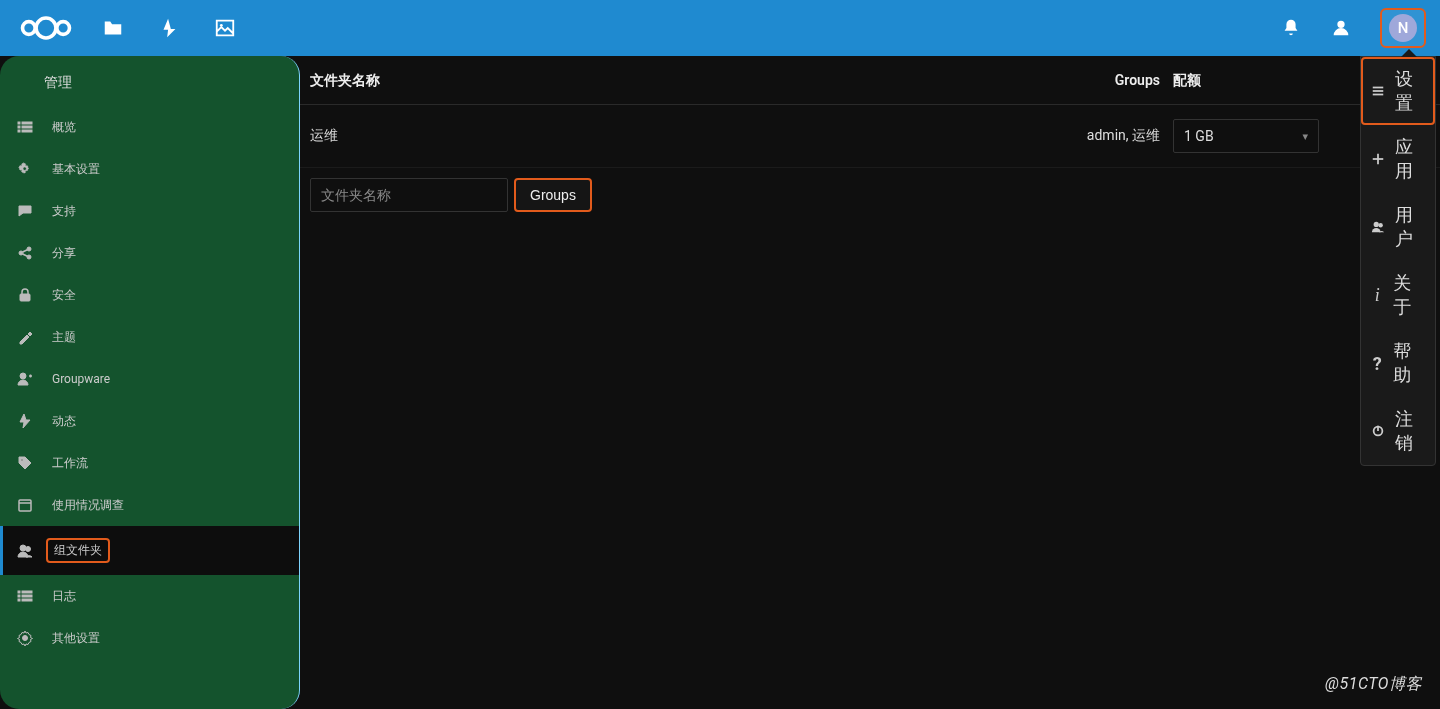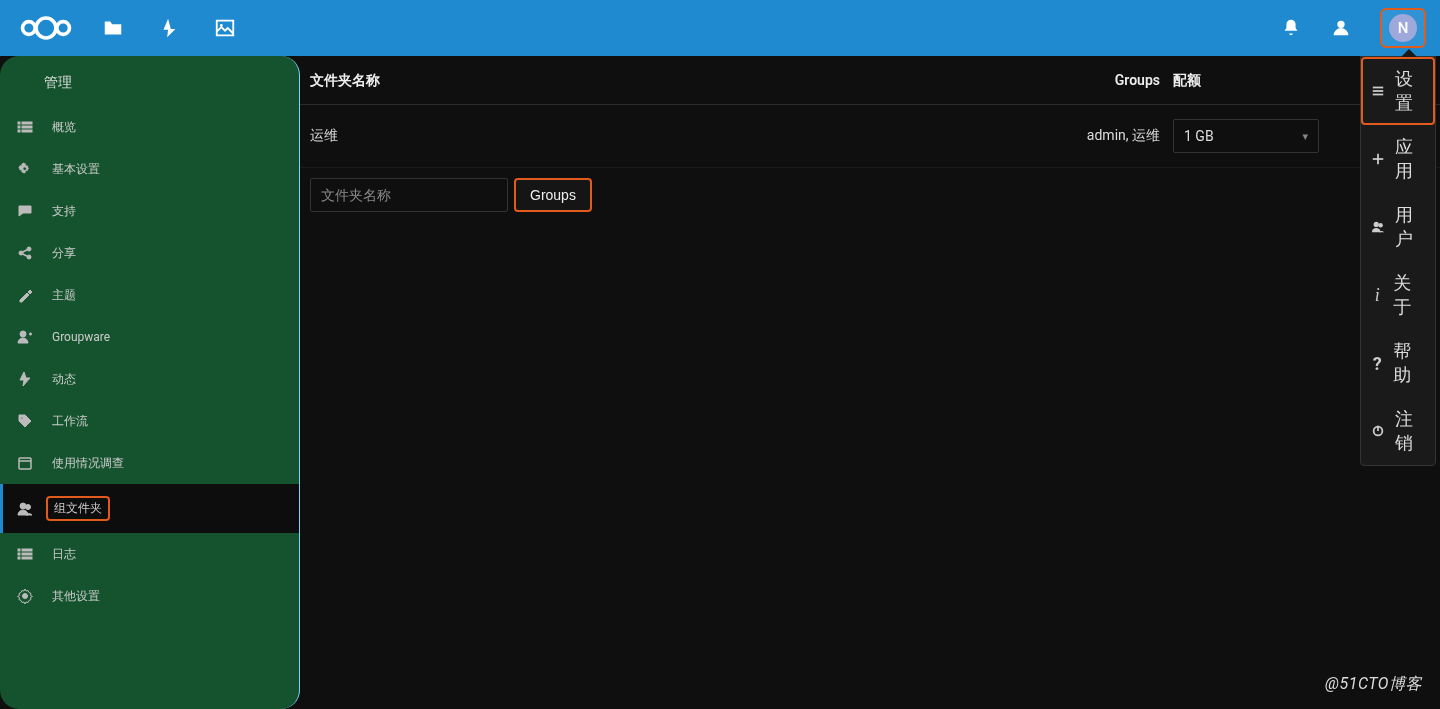--- a/index.html
+++ b/index.html
@@ -192,20 +192,29 @@
             <circle cx="12" cy="4" r="2"></circle>
             <circle cx="12" cy="12" r="2"></circle>
             <path d="M5.7 7L10.3 4.8M5.7 9L10.3 11.2" stroke="currentColor" stroke-width="1.5" fill="none"></path>
           </svg>
         </span>
       <span class="si-label">分享</span>
     </div>
     <div class="side-item">
       <span class="si-icon">
           <svg viewBox="0 0 16 16">
+            <rect x="3" y="7" width="10" height="7" rx="1"></rect>
+            <path d="M5 7V5a3 3 0 0 1 6 0v2" fill="none" stroke="currentColor" stroke-width="1.5"></path>
+          </svg>
+        </span>
+      <span class="si-label">安全</span>
+    </div>
+    <div class="side-item">
+      <span class="si-icon">
+          <svg viewBox="0 0 16 16">
             <path d="M3 13l7-7 2 2-7 7H3zM11 5l2-2 2 2-2 2z"></path>
           </svg>
         </span>
       <span class="si-label">主题</span>
     </div>
     <div class="side-item">
       <span class="si-icon">
           <svg viewBox="0 0 16 16">
             <circle cx="6" cy="5" r="3"></circle>
             <path d="M1 14a5 5 0 0 1 10 0z"></path>

